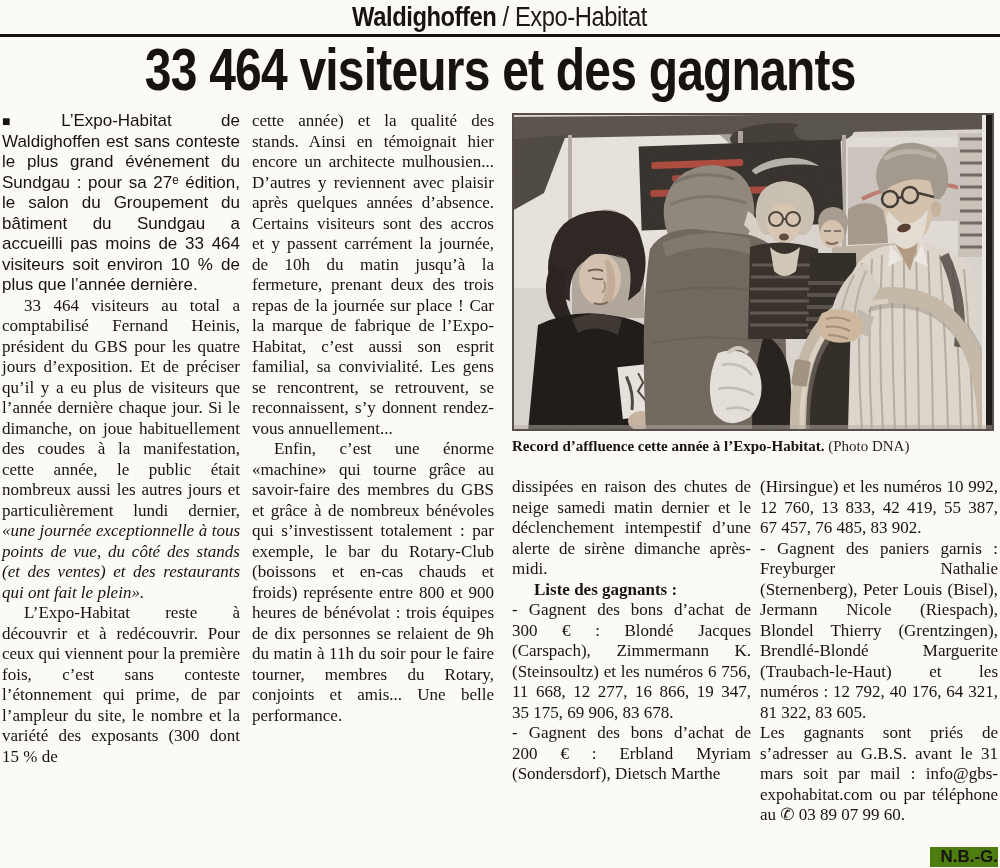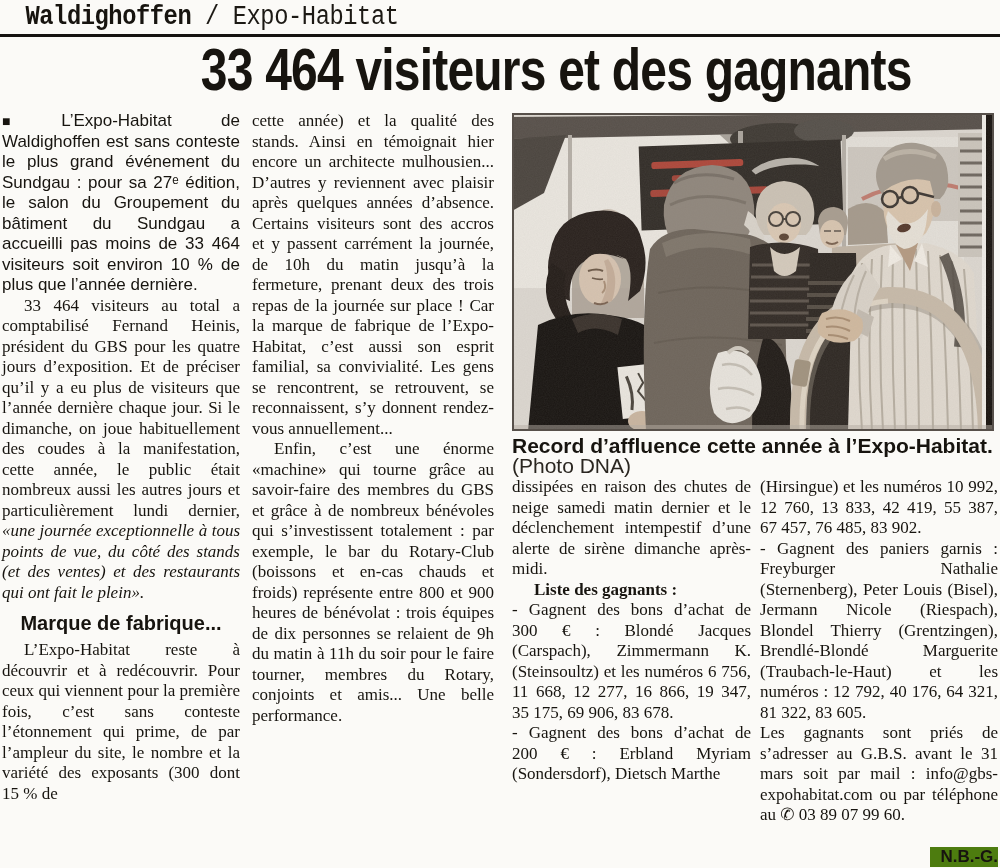--- a/index.html
+++ b/index.html
@@ -2,28 +2,28 @@
 <html lang="fr"><head>
 <meta charset="utf-8">
 <style>
   html,body{margin:0;padding:0;background:#e8e6e2;}
   #page{
     position:relative;width:1000px;height:868px;margin:0 auto;
     background:#fbfaf7;overflow:hidden;color:#17140f;
     font-family:"Liberation Serif", serif;
   }
   
-  .masthead{position:absolute;top:2px;left:0;width:1000px;text-align:left;
-    font-family:Liberation Mono, monospace;font-size:27px;line-height:30px;white-space:nowrap;}
+  .masthead{position:absolute;top:2px;left:0;width:1000px;text-align:center;
+    font-family:Liberation Sans, sans-serif;font-size:27px;line-height:30px;white-space:nowrap;}
   .masthead .squeeze{display:inline-block;transform:scaleX(.88);transform-origin:50% 50%;}
   .masthead .section{font-weight:700;letter-spacing:-.5px;}
   .masthead .topic{font-weight:400;letter-spacing:-.5px;color:#1c1914;}
   .toprule{position:absolute;top:34px;left:0;width:1000px;height:3px;background:#151210;}
   
-  .headline{position:absolute;top:38px;left:0;width:1000px;text-align:right;
+  .headline{position:absolute;top:38px;left:0;width:1000px;text-align:center;
     font-family:"Liberation Sans", sans-serif;font-weight:700;font-size:60px;line-height:64px;
     white-space:nowrap;}
   .headline .squeeze{display:inline-block;transform:scaleX(.8);transform-origin:50% 50%;letter-spacing:-1px;}
   
   .col{position:absolute;top:111px;}
   .col p{margin:0;text-align:justify;font-size:17px;line-height:20.5px;}
   .col1{left:2px;width:238px;}
   .col2{left:252px;width:242px;}
   .col3{left:512px;top:477px;width:239px;}
   .col4{left:760px;top:477px;width:238px;height:391px;}
@@ -32,21 +32,21 @@
   .lead .bullet{font-size:14px;letter-spacing:6px;}
   .quote{font-style:italic;}
   .subhead{margin:9px 0 6px 0;text-align:center;font-family:"Liberation Sans", sans-serif;
     font-weight:700;font-size:20px;line-height:22px;}
   .bold-serif{font-weight:bold;}
   .byline{position:absolute;right:0;bottom:1px;font-family:"Liberation Sans", sans-serif;
     font-weight:700;font-size:17px;background:#4d7c0f;padding-left:10px;}
   
   .photo-block{position:absolute;left:512px;top:113px;width:482px;}
   .photo-frame{display:block;width:482px;height:318px;}
-  .caption{margin-top:5px;font-family:Liberation Sans, sans-serif;font-size:21px;line-height:20px;}
+  .caption{margin-top:5px;font-family:Liberation Serif, serif;font-size:15px;line-height:20px;}
   .caption .cap-main{font-weight:700;}
   .caption .cap-credit{font-weight:400;color:#2a2620;}
 </style>
 </head>
 <body>
 
 <div id="page">
 
   <div class="masthead">
     <span class="squeeze">
@@ -55,21 +55,20 @@
   </div>
   <div class="toprule"></div>
 
   <div class="headline">
     <span class="squeeze">33&nbsp;464 visiteurs et des gagnants</span>
   </div>
 
   <div class="col col1">
     <p class="lead"><span class="bullet">■</span><span>L’Expo-Habitat de Waldighoffen est sans conteste le plus grand événement du Sundgau&nbsp;: pour sa 27ᵉ édition, le salon du Groupement du bâtiment du Sundgau a accueilli pas moins de 33&nbsp;464 visiteurs soit environ 10&nbsp;% de plus que l’année dernière.</span></p>
     <p class="ind"><span>33&nbsp;464 visiteurs au total a comptabilisé Fernand Heinis, président du GBS pour les quatre jours d’exposition. Et de préciser qu’il y a eu plus de visiteurs que l’année dernière chaque jour. Si le dimanche, on joue habituellement des coudes à la manifestation, cette année, le public était nombreux aussi les autres jours et particulièrement lundi dernier, </span><span class="quote">«une journée exceptionnelle à tous points de vue, du côté des stands (et des ventes) et des restaurants qui ont fait le plein».</span></p>
-    <h3 class="subhead">Marque de fabrique...</h3>
     <p class="ind">L’Expo-Habitat reste à découvrir et à redécouvrir. Pour ceux qui viennent pour la première fois, c’est sans conteste l’étonnement qui prime, de par l’ampleur du site, le nombre et la variété des exposants (300 dont 15&nbsp;% de</p>
   </div>
 
   <div class="col col2">
     <p>cette année) et la qualité des stands. Ainsi en témoignait hier encore un architecte mulhousien... D’autres y reviennent avec plaisir après quelques années d’absence. Certains visiteurs sont des accros et y passent carrément la journée, de 10h du matin jusqu’à la fermeture, prenant deux des trois repas de la journée sur place&nbsp;! Car la marque de fabrique de l’Expo-Habitat, c’est aussi son esprit familial, sa convivialité. Les gens se rencontrent, se retrouvent, se reconnaissent, s’y donnent rendez-vous annuellement...</p>
     <p class="ind">Enfin, c’est une énorme «machine» qui tourne grâce au savoir-faire des membres du GBS et grâce à de nombreux bénévoles qui s’investissent totalement&nbsp;: par exemple, le bar du Rotary-Club (boissons et en-cas chauds et froids) représente entre 800 et 900 heures de bénévolat&nbsp;: trois équipes de dix personnes se relaient de 9h du matin à 11h du soir pour le faire tourner, membres du Rotary, conjoints et amis... Une belle performance.</p>
   </div>
 
   <div class="photo-block">
     <svg class="photo-frame" viewBox="0 0 482 318" xmlns="http://www.w3.org/2000/svg">

